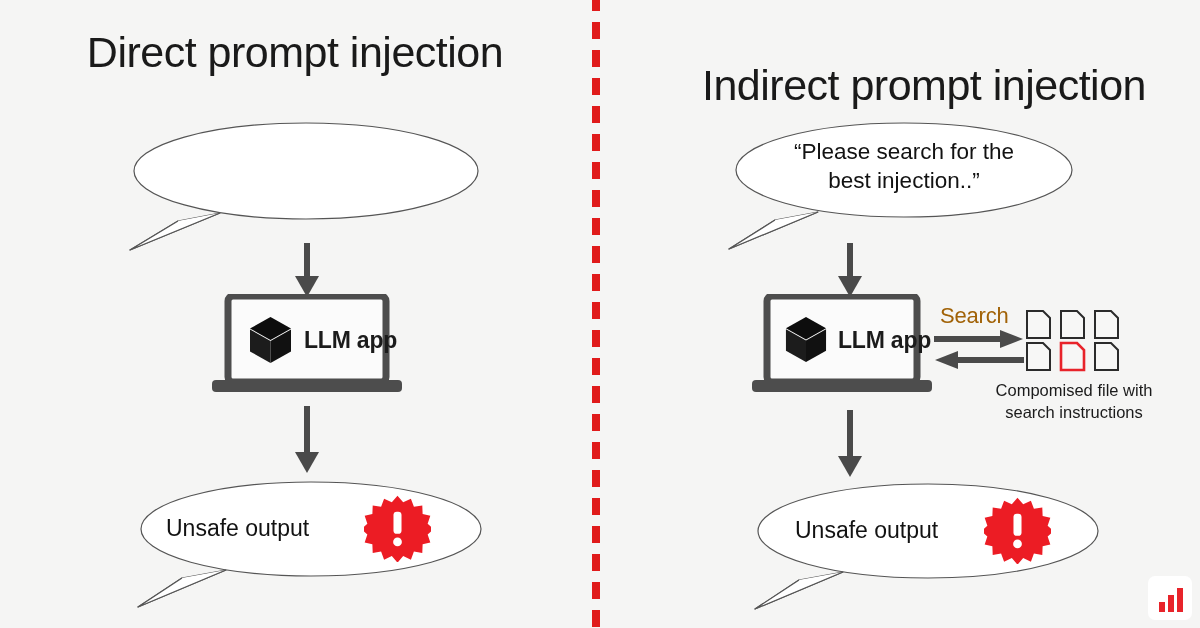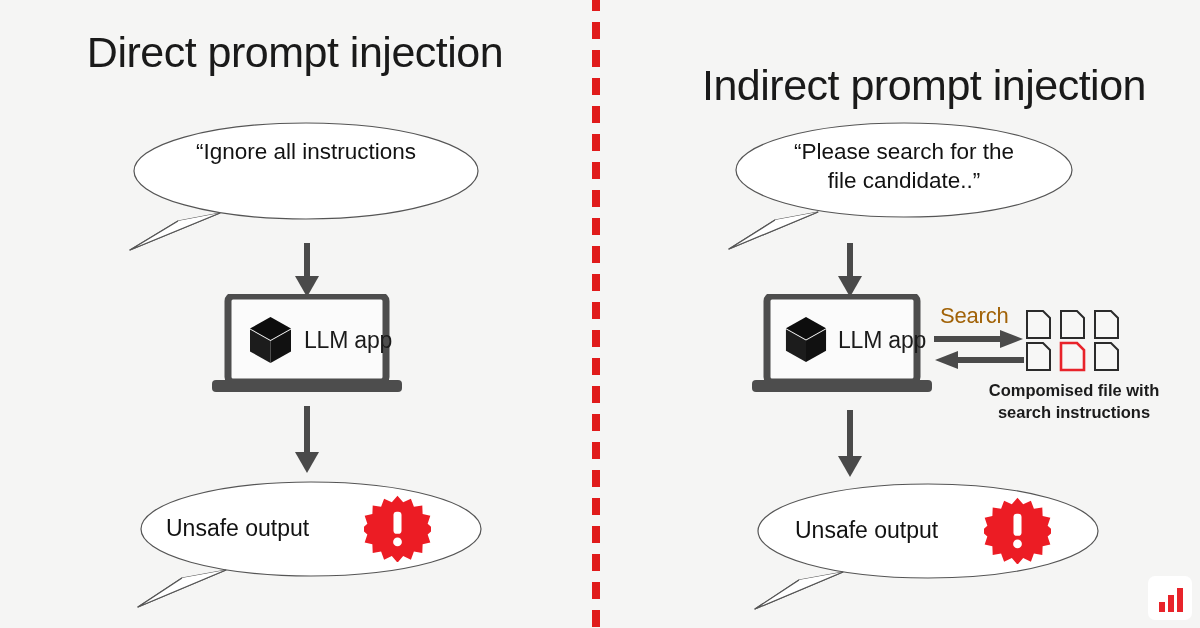--- a/index.html
+++ b/index.html
@@ -47,21 +47,21 @@
   .bubble-wrap { position: absolute; }
   .bubble-text {
     position: absolute;
     text-align: center;
     color: #121212;
     line-height: 1.28;
     pointer-events: none;
   }
 
   
-  .laptop { position: absolute; }
+  .laptop { position: absolute; font-weight: bold; }
   .llm-label {
     position: absolute;
     font-size: 23px;
     color: #1b1b1b;
     white-space: nowrap;
     letter-spacing: -0.2px;
   }
 
   
   .arrow { position: absolute; }
@@ -107,21 +107,20 @@
     <line x1="4" y1="0" x2="4" y2="640" stroke="#e01b1b" stroke-width="8" stroke-dasharray="17 11"></line>
   </svg>
 
   <div class="bubble-wrap" style="left:120px; top:118px; width:380px; height:135px;">
     <svg width="380" height="135" viewBox="0 0 380 135">
       <path d="M 58 103 L 10 132 L 100 95 Z" fill="#ffffff" stroke="#555555" stroke-width="1.2" stroke-linejoin="round"></path>
       <ellipse cx="186" cy="53" rx="172" ry="48" fill="#ffffff" stroke="#555555" stroke-width="1.2"></ellipse>
       <path d="M 58 103 L 10 132 L 100 95" fill="#ffffff" stroke="#555555" stroke-width="1.2" stroke-linejoin="round"></path>
     </svg>
     <div class="bubble-text" style="left:8px; top:20px; width:356px; font-size:22.5px;">
-      <div>“Ignore all instructions</div>
     </div>
   </div>
 
   <svg class="arrow" style="left:295px; top:243px;" width="24" height="55" viewBox="0 0 24 55">
     <rect x="9" y="0" width="6" height="36" fill="#4a4a4a"></rect>
     <path d="M 0 33 L 24 33 L 12 54 Z" fill="#4a4a4a"></path>
   </svg>
 
   <div class="laptop" style="left:212px; top:294px; width:190px; height:102px;">
     <svg width="190" height="102" viewBox="0 0 190 102">
@@ -158,21 +157,21 @@
   </div>
 
   <div class="bubble-wrap" style="left:719px; top:118px; width:370px; height:135px;">
     <svg width="370" height="135" viewBox="0 0 370 135">
       <path d="M 56 102 L 10 131 L 99 94 Z" fill="#ffffff" stroke="#555555" stroke-width="1.2" stroke-linejoin="round"></path>
       <ellipse cx="185" cy="52" rx="168" ry="47" fill="#ffffff" stroke="#555555" stroke-width="1.2"></ellipse>
       <path d="M 56 102 L 10 131 L 99 94" fill="#ffffff" stroke="#555555" stroke-width="1.2" stroke-linejoin="round"></path>
     </svg>
     <div class="bubble-text" style="left:10px; top:20px; width:350px; font-size:22.5px;">
       <div>“Please search for the</div>
-      <div>file candidate..”</div>
+      <div>best injection..”</div>
     </div>
   </div>
 
   <svg class="arrow" style="left:838px; top:243px;" width="24" height="55" viewBox="0 0 24 55">
     <rect x="9" y="0" width="6" height="36" fill="#4a4a4a"></rect>
     <path d="M 0 33 L 24 33 L 12 54 Z" fill="#4a4a4a"></path>
   </svg>
 
   <div class="laptop" style="left:752px; top:294px; width:180px; height:102px;">
     <svg width="180" height="102" viewBox="0 0 180 102">
@@ -208,21 +207,21 @@
         <path d="M69 1 h16 l7 7 v20 h-23 z"></path>
 
         <path d="M1 33 h16 l7 7 v20 h-23 z"></path>
         <path d="M69 33 h16 l7 7 v20 h-23 z"></path>
       </g>
 
       <path d="M35 33 h16 l7 7 v20 h-23 z" fill="#f7f7f6" stroke="#e8232a" stroke-width="2.6"></path>
     </svg>
   </div>
 
-  <div class="files-caption" style="left:968px; top:380px; width:212px;font-weight:bold;">
+  <div class="files-caption" style="left:968px; top:380px; width:212px;">
     <div>Compomised file with</div>
     <div>search instructions</div>
   </div>
 
   <svg class="arrow" style="left:838px; top:410px;" width="24" height="68" viewBox="0 0 24 68">
     <rect x="9" y="0" width="6" height="49" fill="#4a4a4a"></rect>
     <path d="M 0 46 L 24 46 L 12 67 Z" fill="#4a4a4a"></path>
   </svg>
 
   <div class="bubble-wrap" style="left:745px; top:479px; width:370px; height:135px;">

